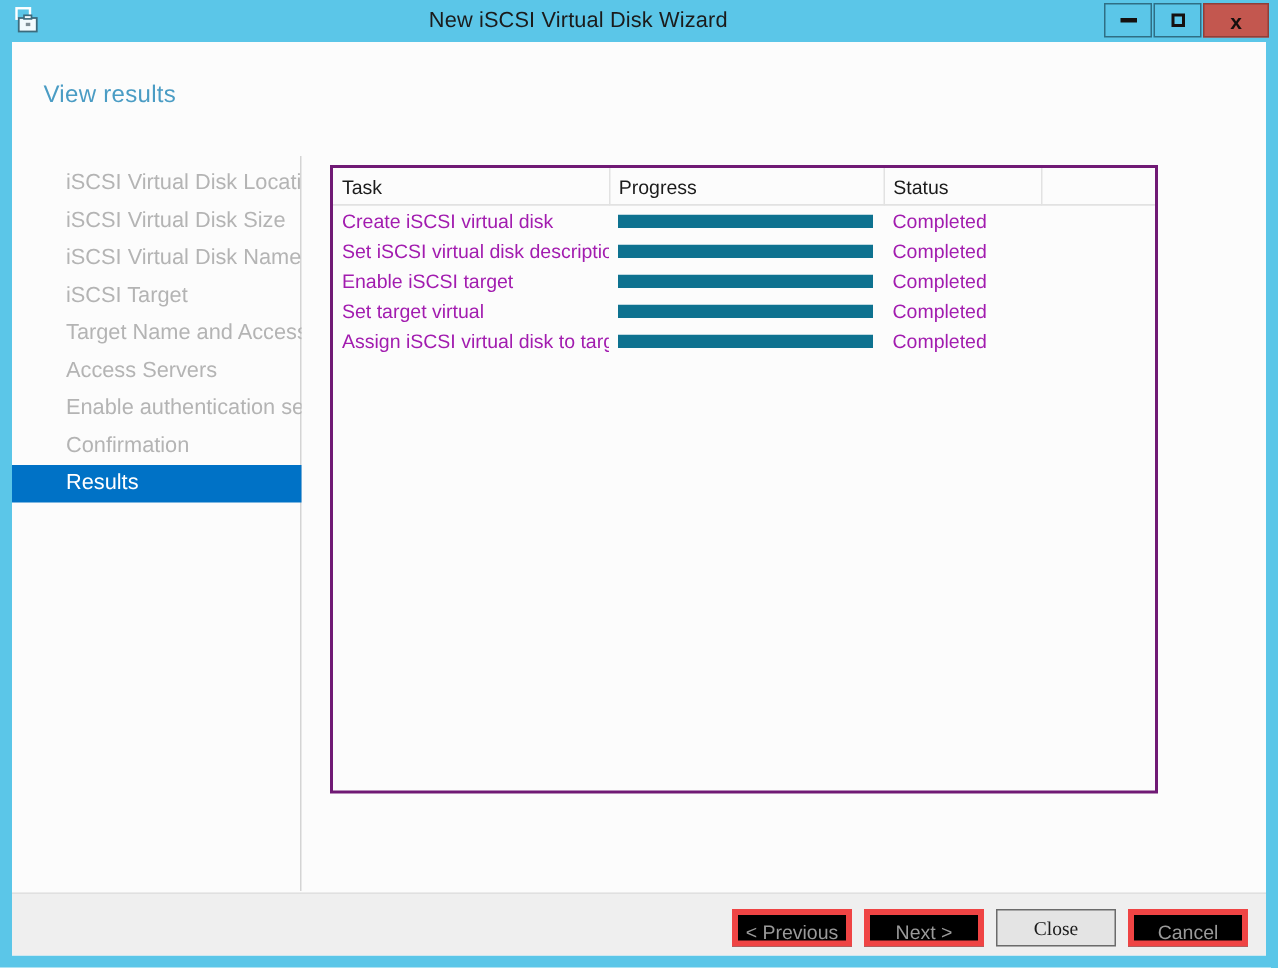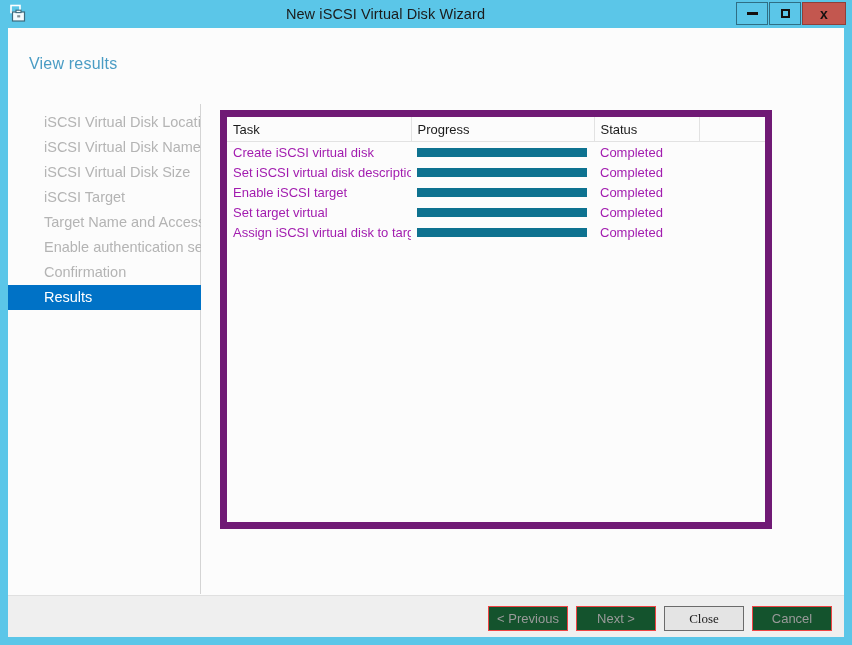--- a/index.html
+++ b/index.html
@@ -143,21 +143,21 @@
   }
   #result-message {
     font-size: 14.5px;
     color: #3b3b3b;
     margin: 0 0 13px 1px;
   }
   #panel {
     position: relative;
     width: 552px;
     height: 419px;
-    border: 7px solid #701a75;
+    border: 2px solid #701a75;
     background: #fcfcfc;
     box-sizing: border-box;
     overflow: hidden;
   }
 
   table.tasks {
     width: 100%;
     border-collapse: collapse;
     table-layout: fixed;
   }
@@ -216,22 +216,22 @@
     position: absolute;
     right: 12px; top: 10px;
     display: flex;
     gap: 8px;
   }
   .btn {
     width: 80px;
     height: 25px;
     font-size: 13px;
     font-family: "Liberation Sans", sans-serif;
-    background: #14532d;
-    border: 1px solid #ef4444;
+    background: #000000;
+    border: 4px solid #ef4444;
     color: #9a9a9a;
     box-sizing: border-box;
     cursor: default;
     padding: 0;
     line-height: 23px;
     text-align: center;
   }
   .btn.enabled {
     color: #1b1b1b;
     border: 1px solid #6b6b6b;
@@ -266,24 +266,25 @@
   </div>
 
   <div id="client">
 
     <div id="page-heading">View results</div>
 
     <div id="sidebar-divider"></div>
 
     <div id="sidebar">
       <div class="nav-item">iSCSI Virtual Disk Location</div>
+      <div class="nav-item">iSCSI Virtual Disk Size</div>
       <div class="nav-item">iSCSI Virtual Disk Name</div>
-      <div class="nav-item">iSCSI Virtual Disk Size</div>
       <div class="nav-item">iSCSI Target</div>
       <div class="nav-item">Target Name and Access</div>
+      <div class="nav-item">Access Servers</div>
       <div class="nav-item">Enable authentication ser...</div>
       <div class="nav-item">Confirmation</div>
       <div class="nav-item active">Results</div>
     </div>
 
     <div id="main">
 
       <div id="panel">
         <table class="tasks">
           <colgroup>

